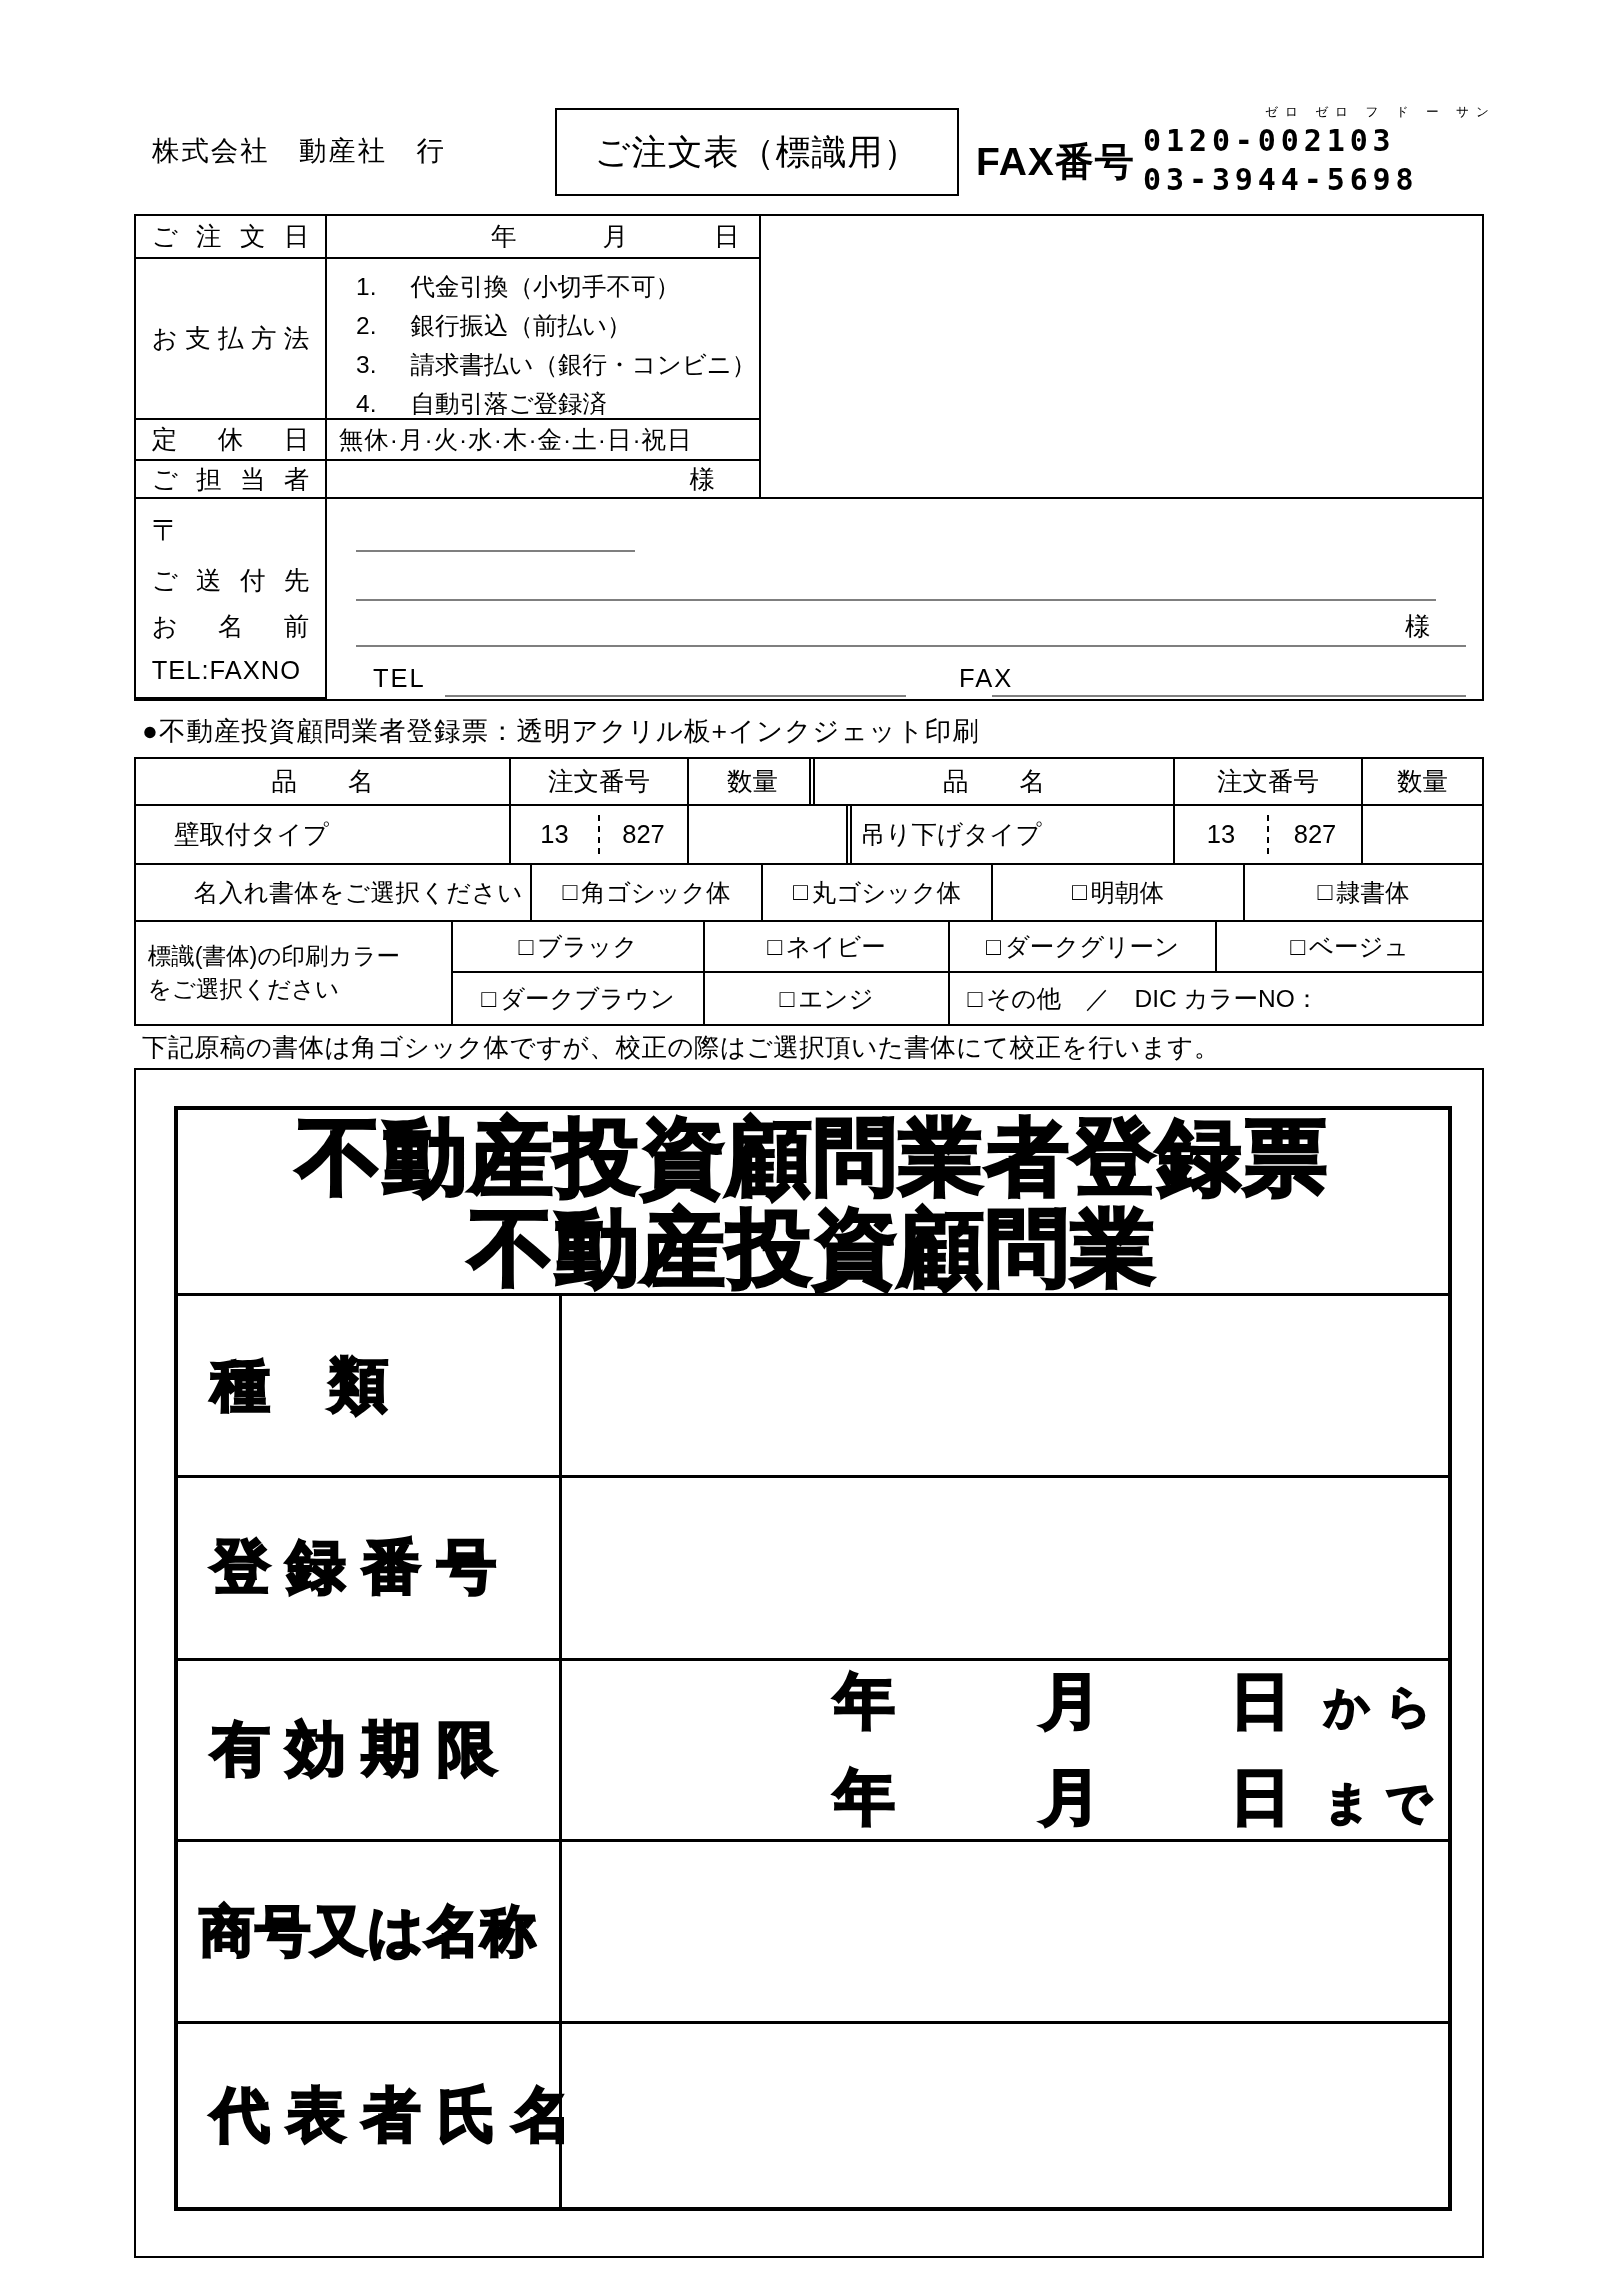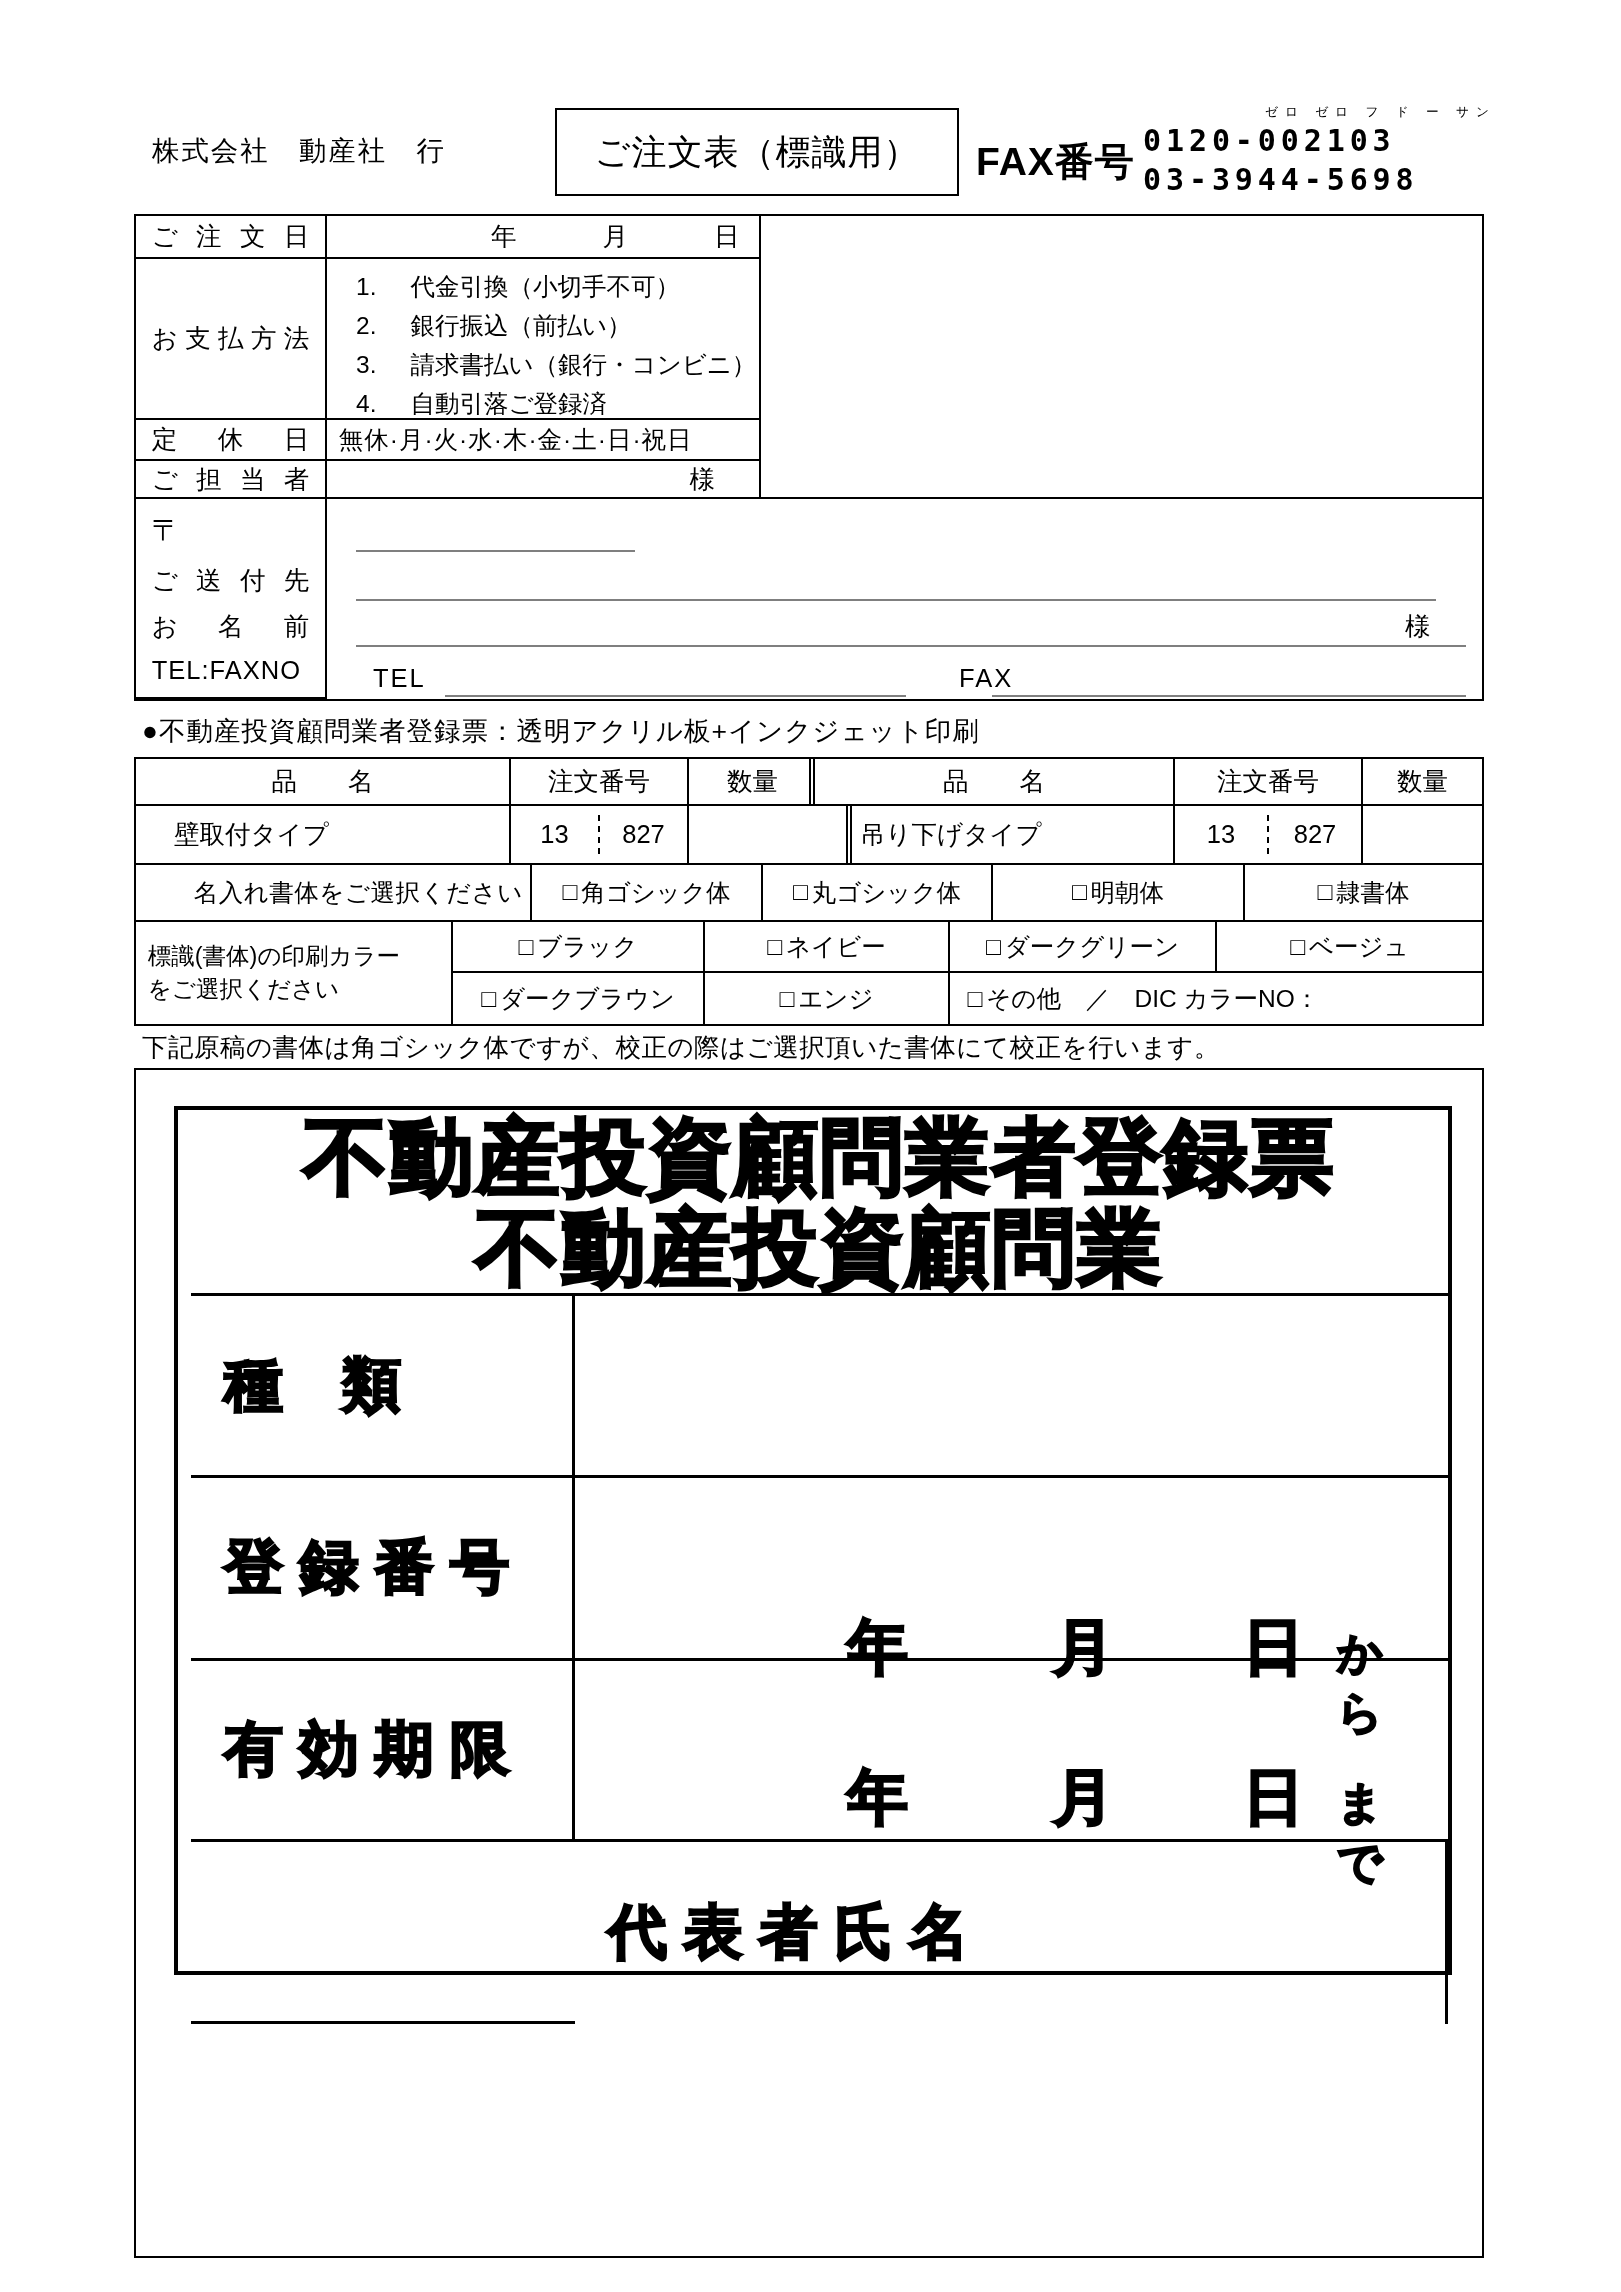--- a/index.html
+++ b/index.html
@@ -66,22 +66,22 @@
                   justify-content:center;padding-left:11.8px;font-size:23.5px;line-height:33px;}
   .prod-c .opt{display:flex;align-items:center;justify-content:center;font-size:24.5px;}
   .bb2{border-bottom:2px solid #000;}
   .prod-c .other{grid-area:2/4/3/6;display:flex;align-items:center;justify-content:flex-start;
                  padding-left:17.6px;font-size:24.5px;}
   .chk{margin-right:3.9px;}
 
   
   .note{position:absolute;left:142px;top:1030px;font-size:25.5px;letter-spacing:0.5px;}
   .thin-frame{position:absolute;left:134px;top:1068px;width:1350px;height:1190px;border:2px solid #000;box-sizing:border-box;}
-  .sign{position:absolute;left:174px;top:1106px;width:1278px;height:869px;border:4.9px solid #000;box-sizing:border-box;
-        display:grid;grid-template-columns:384px 1fr;grid-template-rows:186px 182px 183px 181px 182px 1fr;padding-left:13px;}
+  .sign{position:absolute;left:174px;top:1106px;width:1278px;height:1105px;border:4.9px solid #000;box-sizing:border-box;
+        display:grid;grid-template-columns:384px 1fr;grid-template-rows:186px 182px 183px 181px 182px 1fr;}
   .sign>div{box-sizing:border-box;}
   .sign .title{grid-area:1/1/2/3;border-bottom:3.9px solid #000;text-align:center;padding-top:2px;}
   .sign .title div{font-size:84px;line-height:91px;font-weight:bold;-webkit-text-stroke:2.9px #000;letter-spacing:2px;}
   .sign .slbl{border-right:3.9px solid #000;border-bottom:3.9px solid #000;display:flex;align-items:center;
               padding-left:33px;font-size:59px;font-weight:bold;-webkit-text-stroke:2.5px #000;white-space:nowrap;}
   .sign .scell{border-bottom:3.9px solid #000;}
   .sign .nob{border-bottom:none;}
   .sign .shogo{font-size:55px;padding-left:21.6px;letter-spacing:1px;}
   .validity{display:flex;flex-direction:column;justify-content:center;gap:13.7px;}
   .valid-line{display:flex;align-items:baseline;font-size:61px;font-weight:bold;-webkit-text-stroke:2.5px #000;}
@@ -274,20 +274,21 @@
         <span class="v-suffix">から</span>
       </div>
       <div class="valid-line">
         <span class="v-year">年</span>
         <span class="v-month">月</span>
         <span class="v-day">日</span>
         <span class="v-suffix">まで</span>
       </div>
     </div>
 
+    <div class="slbl shogo">商号又は名称</div>
     <div class="scell"></div>
 
     <div class="slbl nob">代 表 者 氏 名</div>
     <div class="scell nob"></div>
   </div>
 
 </div>
 
 
 </body></html>

